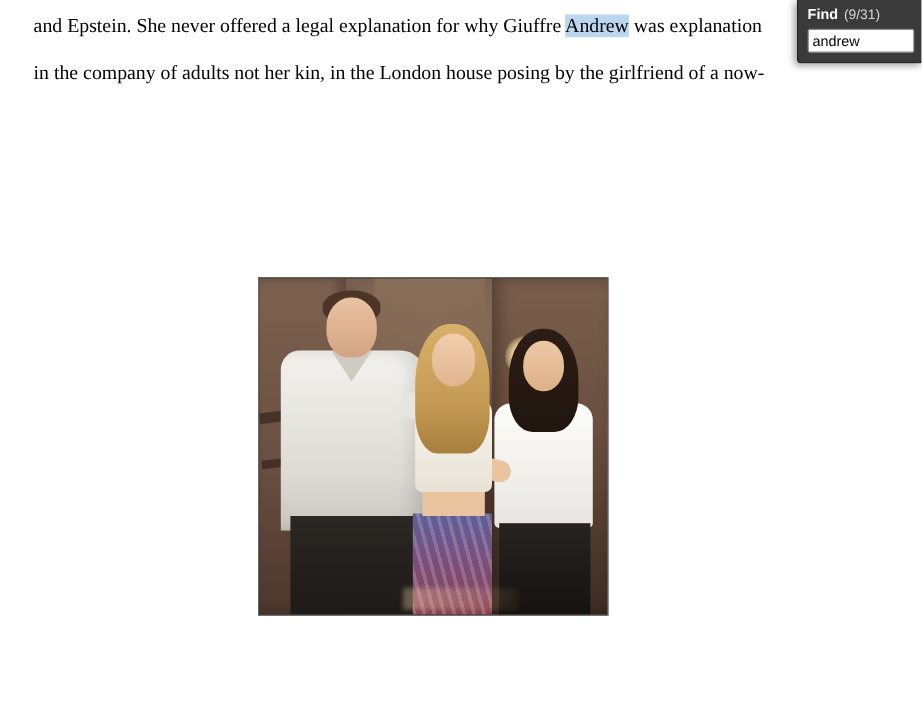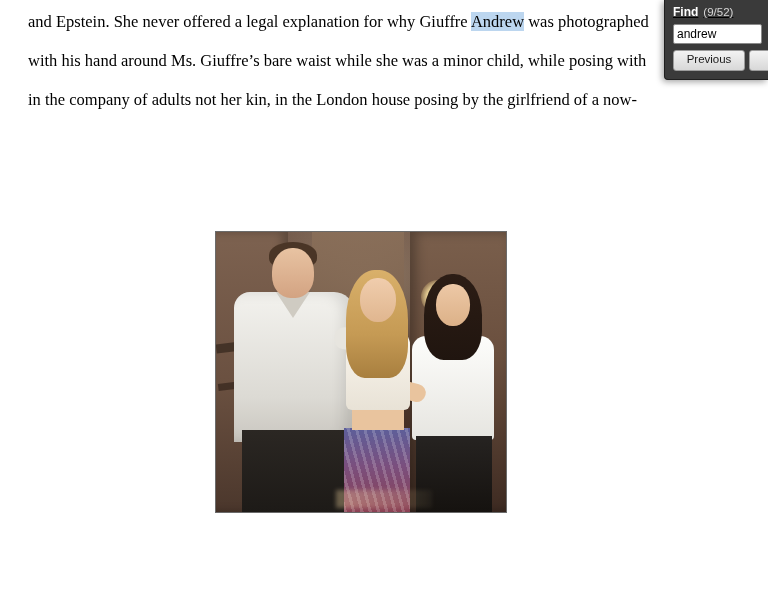--- a/index.html
+++ b/index.html
@@ -217,21 +217,20 @@
     box-sizing: border-box;
     font-family: "Liberation Sans", sans-serif;
     box-shadow: -2px 2px 6px rgba(0,0,0,0.35);
   }
   .find-head {
     display: flex;
     align-items: baseline;
     gap: 5px;
     white-space: nowrap;
     overflow: hidden;
-    text-decoration: underline;
   }
   .find-title {
     color: #ffffff;
     font-size: 12px;
     font-weight: bold;
   }
   .find-count {
     color: #d6d6d6;
     font-size: 11.5px;
   }
@@ -272,22 +271,21 @@
   }
 </style>
 </head>
 <body>
 
 <div class="page">
 
   <div class="doc-body">
 
     <p class="para" style="margin:0; padding-top:2px;">
-      <span class="line"><span>and Epstein. She never offered a legal explanation for why Giuffre </span><span class="hl">Andrew</span><span> was photographed</span></span>
-      <span class="line">with his hand around Ms. Giuffre’s bare waist while she was a minor child, while posing with</span>
+      <span class="line"><span>and Epstein. She never offered a legal explanation for why Giuffre </span><span class="hl">Andrew</span><span> was explanation</span></span>
       <span class="line">in the company of adults not her kin, in the London house posing by the girlfriend of a now-</span>
     </p>
 
     <div style="height:286px;"></div>
 
     <p class="para" style="margin:0;">
     </p>
 
   </div>
 
@@ -320,22 +318,18 @@
       <div class="girl-hair"></div>
       <div class="girl-head"></div>
 
       <div class="photo-caption-mark"></div>
     </div>
   </div>
 
   <div class="findbar">
     <div class="find-head">
       <span class="find-title">Find</span>
-      <span class="find-count">(9/52)</span>
+      <span class="find-count">(9/31)</span>
     </div>
     <input class="find-input" type="text" value="andrew" style="">
-    <div class="find-buttons">
-      <div class="find-btn">Previous</div>
-      <div class="find-btn">Next</div>
-    </div>
   </div>
 
 </div>
 
 </body></html>

